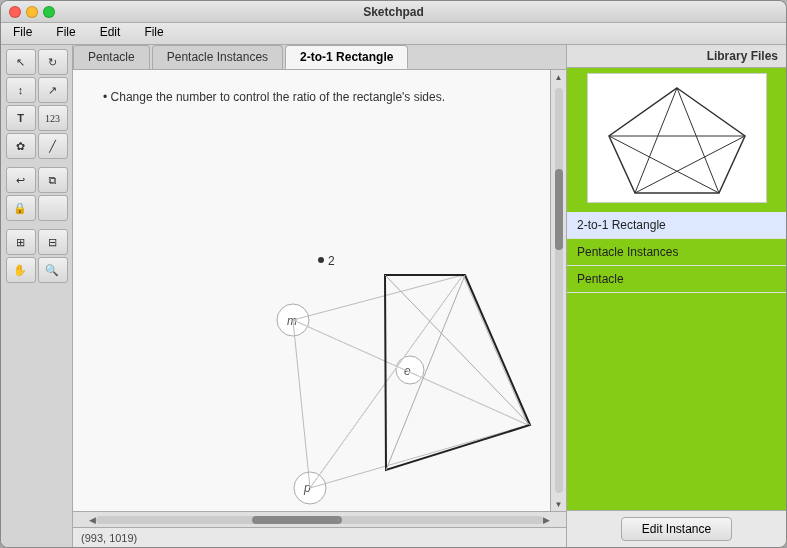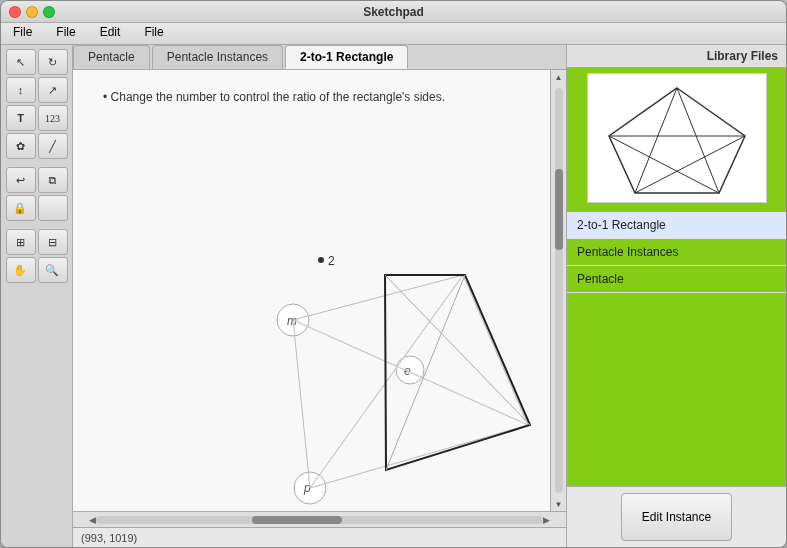--- a/index.html
+++ b/index.html
@@ -250,21 +250,21 @@
     }
     .library-item.selected { background: #dde8ff; }
     .panel-footer {
       padding: 6px 8px;
       border-top: 1px solid #aaa;
       background: #e8e8e8;
       display: flex;
       justify-content: center;
     }
     .edit-btn {
-      padding: 16px 20px;
+      padding: 4px 20px;
       font-size: 12px;
       background: linear-gradient(to bottom, #f5f5f5, #ddd);
       border: 1px solid #aaa;
       border-radius: 4px;
       cursor: pointer;
       color: #000;
     }
 
     
     .canvas-with-vscroll {

